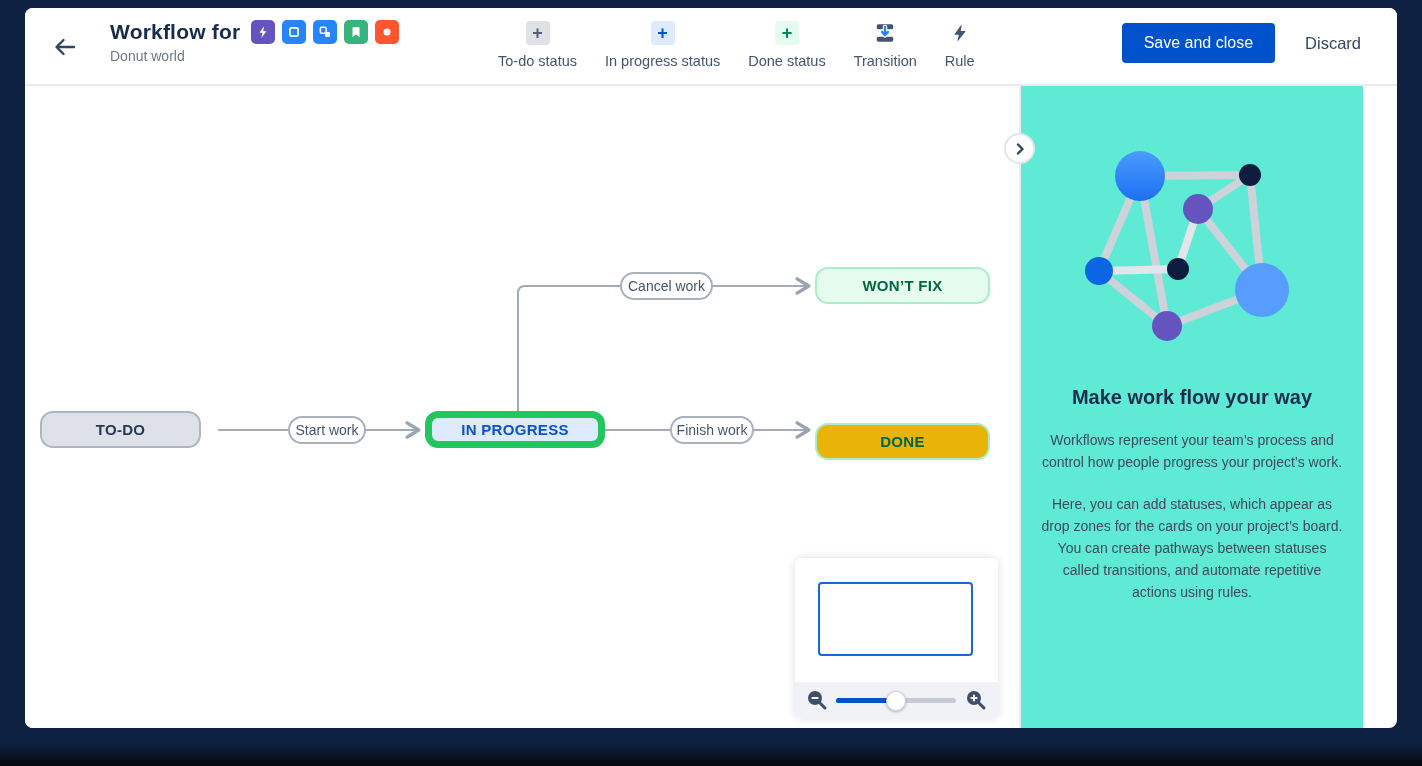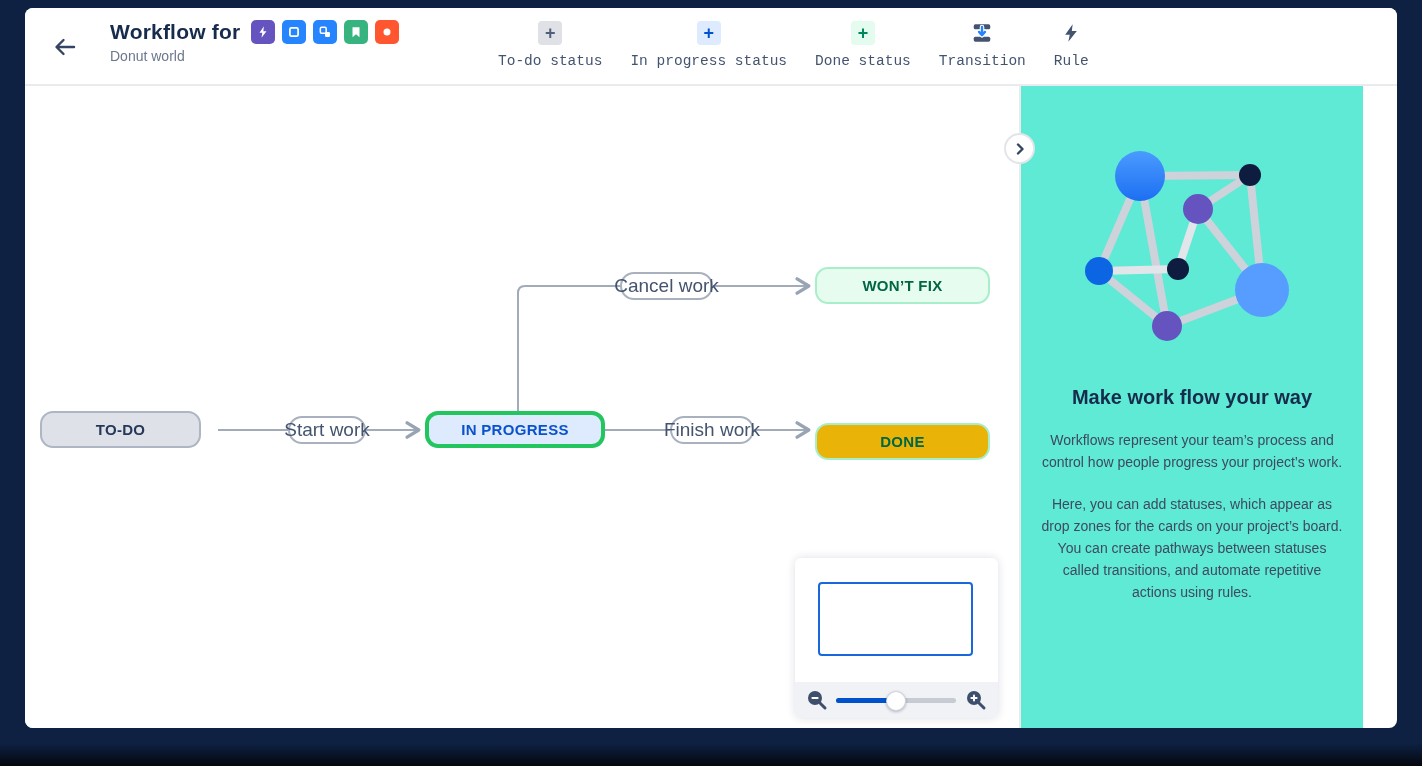--- a/index.html
+++ b/index.html
@@ -35,21 +35,21 @@
   .tool-btn {
     background:none; border:none; cursor:pointer;
     display:flex; flex-direction:column; align-items:center; gap:8px;
   }
   .tool-icon { width:24px; height:24px; border-radius:4px; display:flex; align-items:center; justify-content:center;
                font-size:18px; font-weight:700; line-height:1; }
   .tool-icon.todo { background:#DFE1E6; color:#505F79; }
   .tool-icon.inprog { background:#DEEBFF; color:#0052CC; }
   .tool-icon.done { background:#E3FCEF; color:#00875A; }
   .tool-icon.plain { background:transparent; }
-  .tool-label { font-size:14.5px; color:#44546F;font-family:Liberation Mono, monospace; }
+  .tool-label { font-size:14.5px; color:#44546F; }
 
   .header-actions { position:absolute; right:30px; top:15px; display:flex; align-items:center; gap:24px; }
   .save-btn {
     height:40px; padding:0 22px; background:#0052CC; color:#fff;
     font-size:16px; font-weight:500; border:none; border-radius:4px; cursor:pointer;
     font-family:"Liberation Sans", sans-serif;
   }
   .discard-btn {
     height:40px; padding:0 6px; background:none; border:none; cursor:pointer;
     font-size:16.5px; color:#344563; font-family:"Liberation Sans", sans-serif;
@@ -59,28 +59,28 @@
   .main { position:absolute; left:0; top:78px; width:1372px; height:642px; }
   .canvas { position:absolute; left:0; top:0; width:994px; height:642px; background:#fff; }
   .edges { position:absolute; left:0; top:0; pointer-events:none; }
 
   .status-node {
     position:absolute; height:37px; border-radius:13px;
     display:flex; align-items:center; justify-content:center;
     font-size:15px; font-weight:700; letter-spacing:.3px; cursor:pointer;
   }
   .node-todo   { left:15px;  top:325px; width:161px; background:#DEE1E7; border:2px solid #AEB6C3; color:#253858; }
-  .node-inprog { left:400px; top:325px; width:180px; background:#DEEBFF; border:4px solid #22c55e; color:#0952CC; }
+  .node-inprog { left:400px; top:325px; width:180px; background:#DEEBFF; border:7px solid #22c55e; color:#0952CC; }
   .node-wontfix{ left:790px; top:181px; width:175px; background:#E6FCEF; border:2px solid #A9EECB; color:#006644; }
   .node-done   { left:790px; top:337px; width:175px; background:#eab308; border:2px solid #A9EECB; color:#006644; }
 
   .transition-pill {
     position:absolute; height:28px; background:#fff; border:2px solid #A9B1BE; border-radius:15px;
     display:flex; align-items:center; justify-content:center;
-    font-size:19px; color:#44546F; cursor:pointer; white-space:nowrap;
+    font-size:14px; color:#44546F; cursor:pointer; white-space:nowrap;
   }
   .pill-start  { left:263px; top:330px; width:78px; }
   .pill-cancel { left:595px; top:186px; width:93px; }
   .pill-finish { left:645px; top:330px; width:84px; }
 
   
   .minimap {
     position:absolute; left:770px; top:472px; width:203px; height:160px;
     background:#fff; border-radius:6px; box-shadow:0 0 10px rgba(9,30,66,.14);
   }
@@ -197,20 +197,24 @@
         <button class="tool-btn">
           <span class="tool-icon plain">
             <svg width="20" height="20" viewBox="0 0 24 24">
                 <path d="M14 1.5 L5 14 H10.5 L8.8 22.5 L19 9.5 H13 Z" fill="#44546F"></path>
               </svg>
           </span>
           <span class="tool-label">Rule</span>
         </button>
       </div>
 
+      <div class="header-actions">
+        <button class="save-btn">Save and close</button>
+        <button class="discard-btn">Discard</button>
+      </div>
     </header>
 
     <div class="main">
 
       <div class="canvas">
 
         <svg class="edges" width="994" height="642">
           <defs>
             <marker id="arrow" viewBox="0 0 10 10" refX="7" refY="5" markerWidth="9" markerHeight="9" orient="auto-start-reverse">
               <path d="M1.5 1 L8 5 L1.5 9" fill="none" stroke="#98A3B3" stroke-width="1.8" stroke-linecap="round" stroke-linejoin="round"></path>

